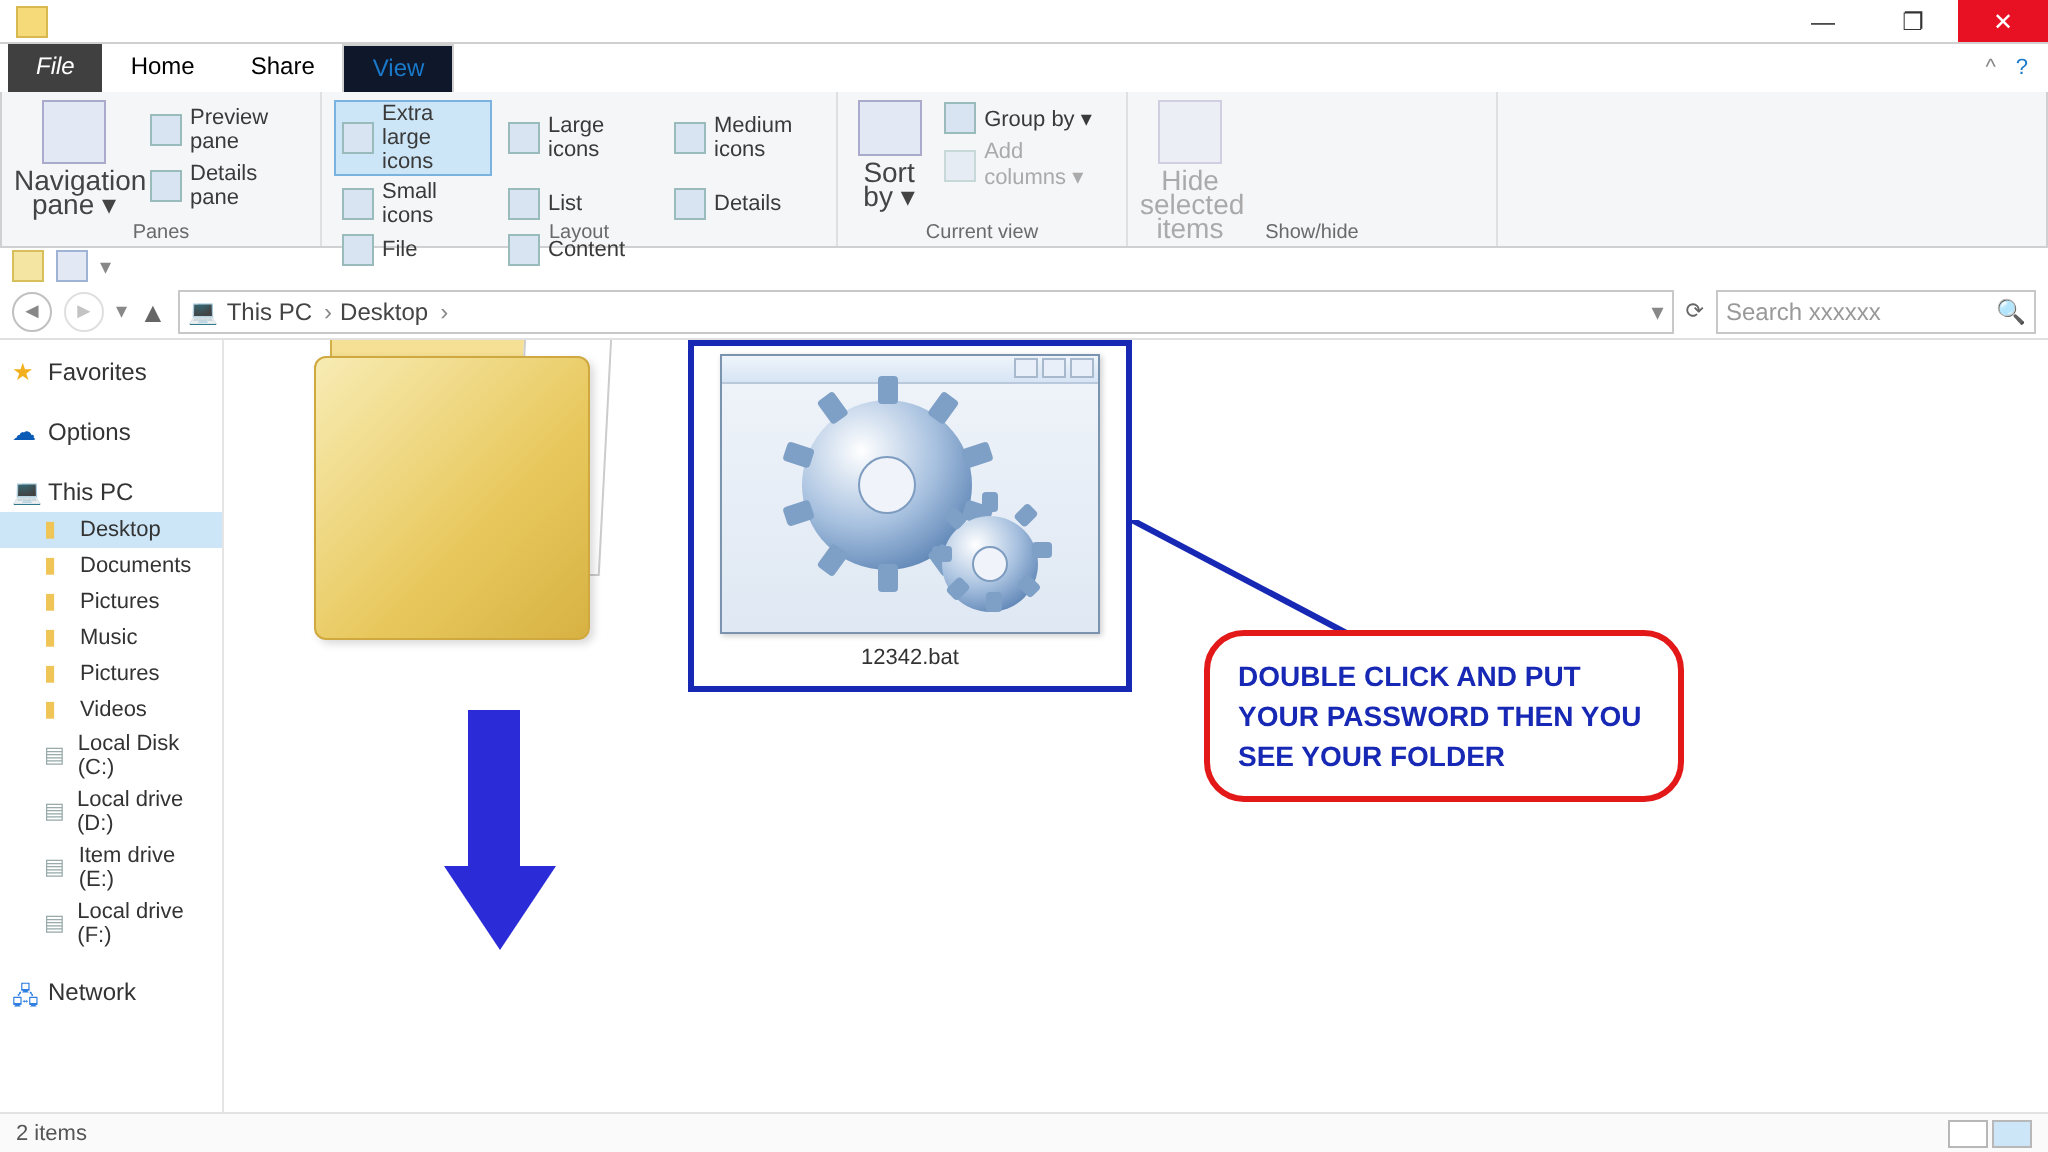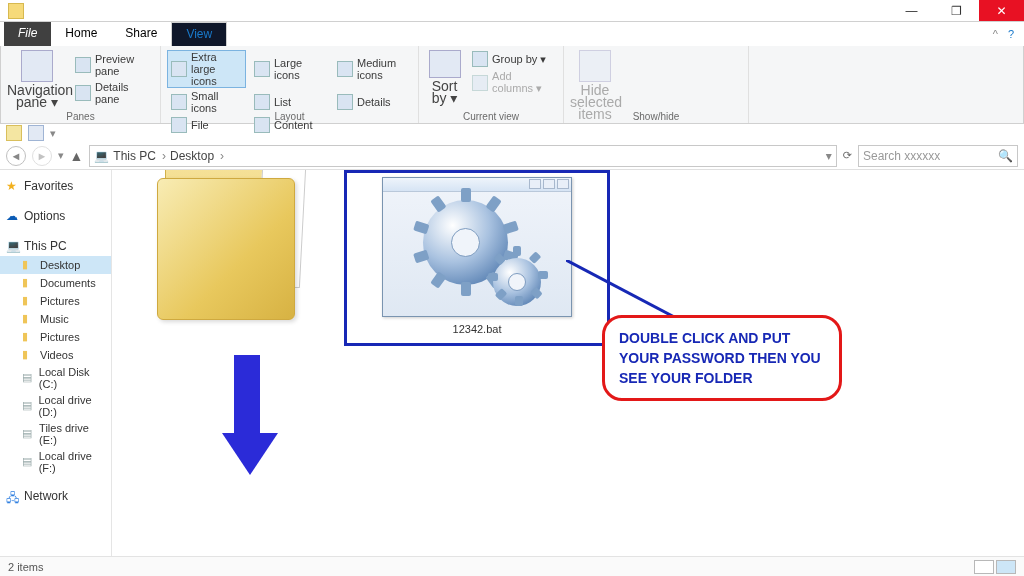--- a/index.html
+++ b/index.html
@@ -49,21 +49,21 @@
   .content { flex:1; position:relative; background:#fff; overflow:hidden; }
 
   
   .folderitem { position:absolute; left:35px; top:-10px; width:170px; text-align:center; }
   .folder-shape { width:150px; height:170px; margin:0 auto; position:relative; }
   .folder-back { position:absolute; left:8px; top:0; width:120px; height:150px; background:linear-gradient(#f6e29a,#e6c75e); border-radius:6px 18px 6px 6px; border:1px solid #d1b04a; }
   .folder-front { position:absolute; left:0; top:18px; width:138px; height:142px; background:linear-gradient(135deg,#f8ecb4,#e8c85d 60%,#d7b243); border-radius:6px; border:1px solid #cfa93f; box-shadow:2px 2px 4px rgba(0,0,0,.15); }
   .folder-paper { position:absolute; right:4px; top:8px; width:44px; height:120px; background:#fff; border:1px solid #ccc; transform:skewX(-3deg); }
 
   
-  .batitem { position:absolute; left:232px; top:0; width:266px; text-align:center; border:3px solid #1728b5; padding:4px 4px 8px 4px; }
+  .batitem { position:absolute; left:232px; top:0; width:222px; text-align:center; border:3px solid #1728b5; padding:4px 4px 8px 4px; }
   .batwin { width:190px; height:140px; margin:0 auto 6px auto; border:1px solid #7a94b0; background:linear-gradient(#f0f4fa,#dfe8f3); position:relative; box-shadow:1px 1px 3px rgba(0,0,0,.2); }
   .batwin .tbar { height:14px; background:linear-gradient(#eef4fb,#d6e4f4); border-bottom:1px solid #b9c8da; display:flex; justify-content:flex-end; gap:2px; padding:1px 2px; }
   .batwin .tbar span { width:12px; height:10px; background:#e9eff8; border:1px solid #a8b8cd; }
   .gear { position:absolute; border-radius:50%; background:radial-gradient(circle at 35% 30%, #ffffff, #a9c2e0 45%, #5f86b6 80%); }
   .gear.lg { width:85px; height:85px; left:40px; top:22px; } .gear.lg::after { content:""; position:absolute; inset:28px; background:#f0f4fa; border-radius:50%; border:1px solid #7e9cc0; }
   .gear.sm { width:48px; height:48px; left:110px; top:80px; } .gear.sm::after { content:""; position:absolute; inset:15px; background:#f0f4fa; border-radius:50%; border:1px solid #7e9cc0; }
   .teeth { position:absolute; inset:-6px; }
   .teeth i { position:absolute; width:10px; height:14px; background:#7ea0c6; left:50%; top:-6px; margin-left:-5px; transform-origin:5px 54px; border-radius:2px; }
   .gear.sm .teeth i { transform-origin:5px 30px; width:8px; height:10px; margin-left:-4px; }
 
@@ -273,21 +273,21 @@
         <div class="item">
           <span class="gico drv">▤</span>
           <span>Local Disk (C:)</span>
         </div>
         <div class="item">
           <span class="gico drv">▤</span>
           <span>Local drive (D:)</span>
         </div>
         <div class="item">
           <span class="gico drv">▤</span>
-          <span>Tiles drive (E:)</span>
+          <span>Item drive (E:)</span>
         </div>
         <div class="item">
           <span class="gico drv">▤</span>
           <span>Local drive (F:)</span>
         </div>
       </div>
     <div style="height:10px"></div>
     <div class="hdr">
         <span class="gico net">🖧</span>
         <span>Network</span>

